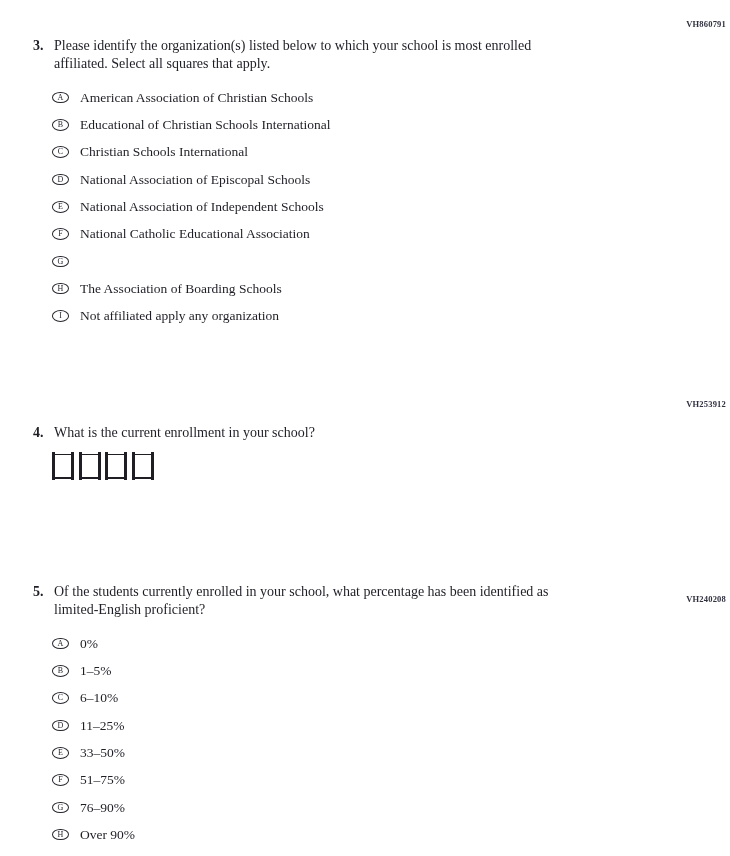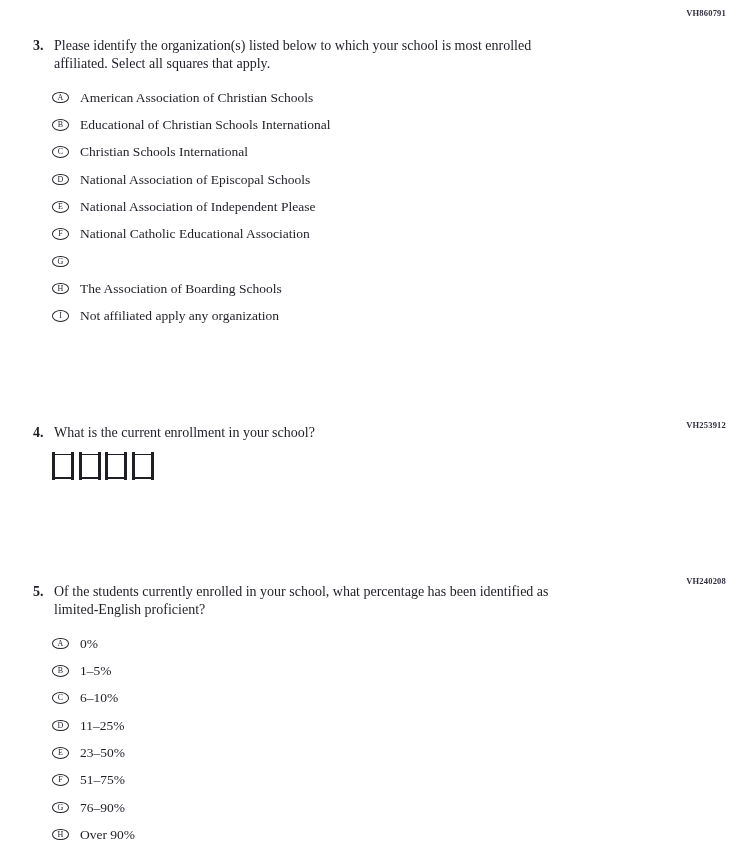--- a/index.html
+++ b/index.html
@@ -16,23 +16,23 @@
 
   
   .code {
     position: absolute;
     right: 4px;
     font-size: 8.5px;
     font-weight: bold;
     letter-spacing: 0.2px;
     color: #30303f;
   }
-  #code-q3 { top: 8px; margin-left: 8px; }
-  #code-q4 { top: 420px; text-align: center; }
-  #code-q5 { top: 576px; }
+  #code-q3 { top: 19px; margin-left: 8px; }
+  #code-q4 { top: 399px; text-align: center; }
+  #code-q5 { top: 594px; }
 
   
   .question {
     position: absolute;
     left: 33px;
     display: flex;
     align-items: flex-start;
   }
   #q3 { top: 37px; }
   #q4 { top: 424px; }
@@ -144,21 +144,21 @@
   <li class="option">
     <span class="bubble">C</span>
     <span class="option-label">Christian Schools International</span>
   </li>
   <li class="option">
     <span class="bubble">D</span>
     <span class="option-label">National Association of Episcopal Schools</span>
   </li>
   <li class="option">
     <span class="bubble">E</span>
-    <span class="option-label">National Association of Independent Please</span>
+    <span class="option-label">National Association of Independent Schools</span>
   </li>
   <li class="option">
     <span class="bubble">F</span>
     <span class="option-label">National Catholic Educational Association</span>
   </li>
   <li class="option">
     <span class="bubble">G</span>
   </li>
   <li class="option">
     <span class="bubble">H</span>
@@ -199,21 +199,21 @@
   <li class="option">
     <span class="bubble">C</span>
     <span class="option-label">6–10%</span>
   </li>
   <li class="option">
     <span class="bubble">D</span>
     <span class="option-label">11–25%</span>
   </li>
   <li class="option">
     <span class="bubble">E</span>
-    <span class="option-label">23–50%</span>
+    <span class="option-label">33–50%</span>
   </li>
   <li class="option">
     <span class="bubble">F</span>
     <span class="option-label">51–75%</span>
   </li>
   <li class="option">
     <span class="bubble">G</span>
     <span class="option-label">76–90%</span>
   </li>
   <li class="option">

